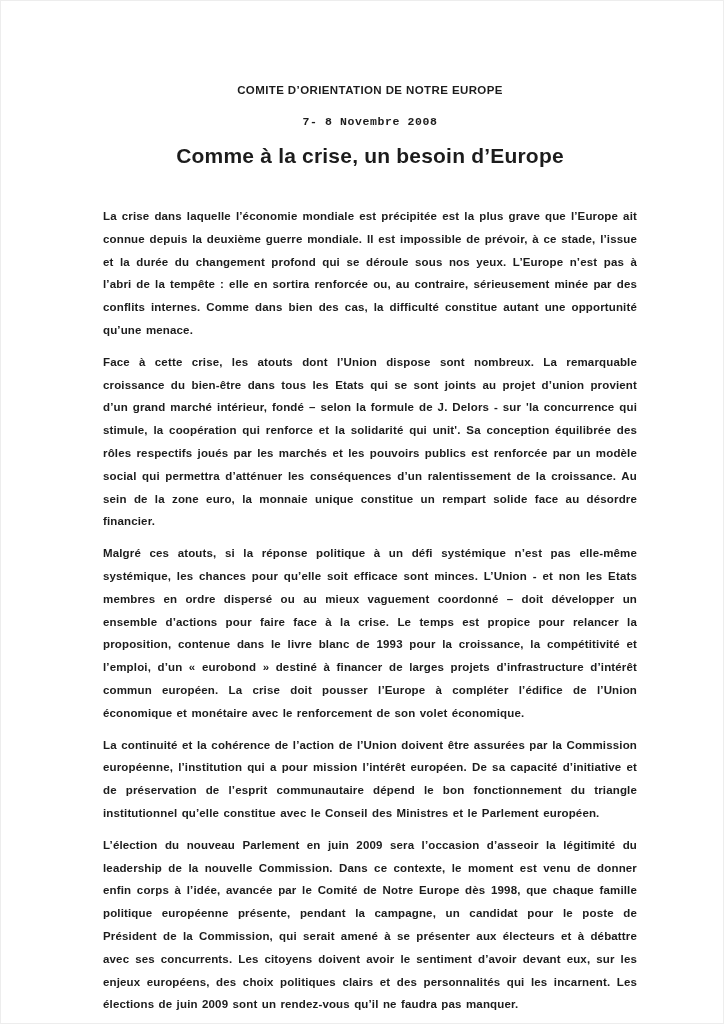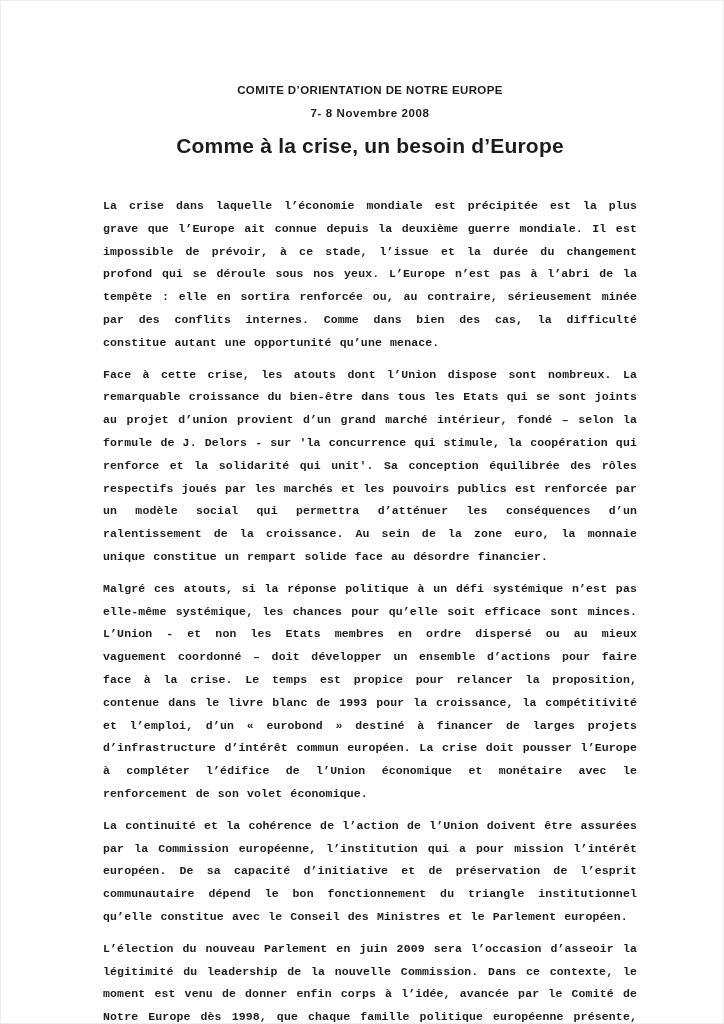--- a/index.html
+++ b/index.html
@@ -34,41 +34,41 @@
     font-weight: bold;
     letter-spacing: 0.4px;
     line-height: 23px;
     margin: 0;
   }
   .date-line {
     font-size: 11.5px;
     font-weight: bold;
     letter-spacing: 0.6px;
     line-height: 23px;
-    margin: 0;
+    margin: 8px;
+    font-family: Liberation Mono, monospace;
   }
   .doc-title {
     font-size: 21px;
     font-weight: bold;
     line-height: 30px;
     margin: 6px 0 0 0;
     letter-spacing: 0.2px;
   }
   .doc-body {
     margin-top: 34px;
   }
   .doc-body p {
     font-size: 11.5px;
     font-weight: bold;
     line-height: 22.8px;
     text-align: justify;
     margin: 0 0 9px 0;
     letter-spacing: 0.15px;
     word-spacing: 1px;
-    font-family: Liberation Mono, monospace;
   }
 </style>
 </head>
 <body>
 
 <div class="page">
   <div class="content">
 
     <div class="doc-header">
       <p class="org-line">COMITE D’ORIENTATION DE NOTRE EUROPE</p>

